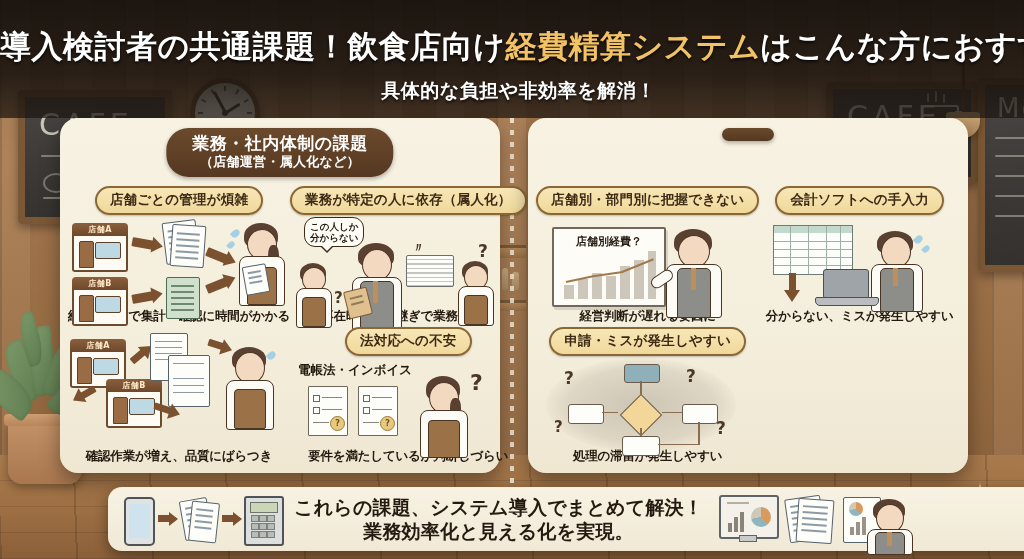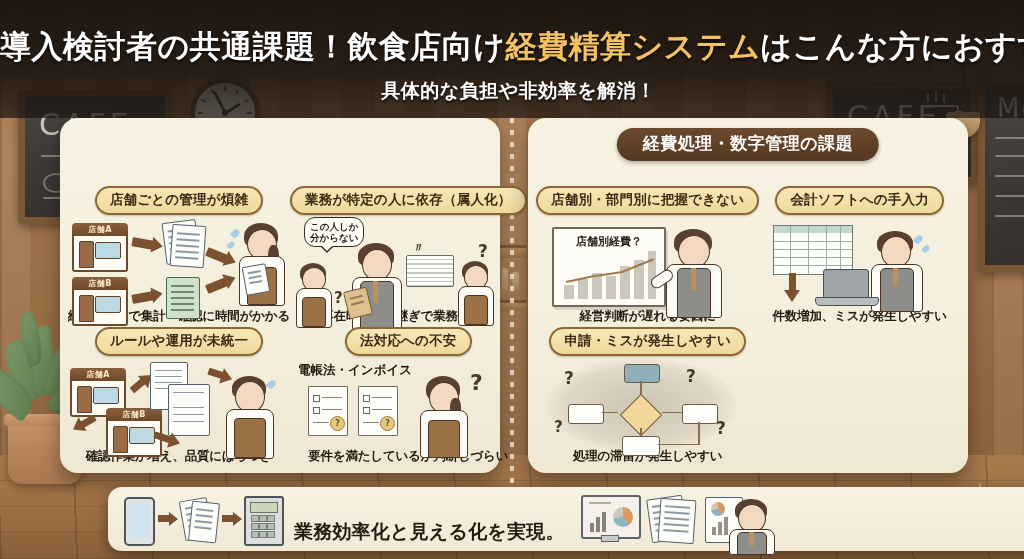--- a/index.html
+++ b/index.html
@@ -300,20 +300,24 @@
 </div>
 
 <div id="headerbar">
   <div id="title">
     <span>導入検討者の共通課題！飲食店向け</span><span class="hl">経費精算システム</span><span>はこんな方におすすめ</span>
   </div>
   <div id="subtitle">具体的な負担や非効率を解消！</div>
 </div>
 
 <div class="panel" id="panel-left">
+  <div class="panel-title">
+    <span class="l1">業務・社内体制の課題</span>
+    <span class="l2">（店舗運営・属人化など）</span>
+  </div>
   <div class="grid">
 
     <div class="cell">
       <div class="pill">店舗ごとの管理が煩雑</div>
       <div class="art">
         <div class="shop" style="left:4px;top:8px;">
           <div class="awning">
               <span class="lab">店舗A</span>
             </div>
           <div class="body">
@@ -405,21 +409,20 @@
           <span class="ph-head" style="left:6px;top:4px;width:22px;height:23px;"></span>
           <span class="ph-body" style="left:0px;top:25px;width:34px;height:38px;"></span>
           <span class="ph-apron" style="left:6px;top:34px;width:22px;height:28px;"></span>
         </div>
         <span class="qmark" style="left:188px;top:26px;font-size:17px;">?</span>
       </div>
       <div class="cap">不在時や引き継ぎで業務が滞る</div>
     </div>
 
     <div class="cell">
-      <div class="pill">ルールや運用が未統一</div>
       <div class="art">
         <div class="shop" style="left:2px;top:12px;">
           <div class="awning">
               <span class="lab">店舗A</span>
             </div>
           <div class="body">
               <span class="door"></span>
               <span class="win"></span>
             </div>
         </div>
@@ -489,21 +492,20 @@
         <span class="qmark" style="left:180px;top:14px;font-size:22px;">?</span>
       </div>
       <div class="cap">要件を満たしているか判断しづらい</div>
     </div>
 
   </div>
 </div>
 
 <div class="panel" id="panel-right">
   <div class="panel-title">
-    <span class="l1">経費処理・数字管理の課題</span>
   </div>
   <div class="grid">
 
 
     <div class="cell">
       <div class="pill">店舗別・部門別に把握できない</div>
       <div class="art">
         <span class="chartbox" style="left:16px;top:12px;width:110px;height:76px;">
           <i style="position:absolute;left:0;right:0;top:5px;text-align:center;font-size:11px;font-weight:bold;color:#241a0f;font-style:normal;">店舗別経費？</i>
           <i class="bar" style="left:10px;bottom:6px;width:10px;height:14px;"></i>
@@ -549,21 +551,21 @@
           <span class="ph-head" style="left:10px;top:5px;width:28px;height:30px;"></span>
           <span class="ph-body" style="left:0px;top:33px;width:50px;height:46px;"></span>
           <span class="ph-vest" style="left:9px;top:37px;width:32px;height:42px;"></span>
           <span class="ph-tie" style="left:22px;top:37px;height:18px;"></span>
           <span class="sweat" style="left:44px;top:4px;width:7px;height:9px;"></span>
           <span class="sweat" style="left:52px;top:14px;width:6px;height:8px;"></span>
         </div>
         <span class="laptop-screen" style="left:64px;top:54px;width:44px;height:28px;"></span>
         <span class="laptop-base" style="left:56px;top:82px;width:62px;height:7px;"></span>
       </div>
-      <div class="cap">件数増加、ミスが発生しやすい</div>
+      <div class="cap">分からない、ミスが発生しやすい</div>
     </div>
 
     <div class="cell">
       <div class="pill">申請・ミスが発生しやすい</div>
       <div class="art">
         <span class="cloud" style="left:10px;top:2px;width:190px;height:94px;border-radius:50%;"></span>
         <span class="fnode top" style="left:88px;top:8px;width:34px;height:17px;"></span>
         <span class="fline v" style="left:104px;top:25px;height:14px;"></span>
         <span class="fdia" style="left:90px;top:44px;width:28px;height:28px;"></span>
         <span class="fnode" style="left:32px;top:48px;width:34px;height:18px;"></span>
@@ -611,21 +613,21 @@
         <i class="key" style="left:21px;top:17px"></i>
       <i class="key" style="left:5px;top:25px"></i>
         <i class="key" style="left:13px;top:25px"></i>
         <i class="key" style="left:21px;top:25px"></i>
       <i class="key" style="left:5px;top:33px"></i>
         <i class="key" style="left:13px;top:33px"></i>
         <i class="key" style="left:21px;top:33px"></i>
       </span>
   </div>
   <div id="banner-text">
-    <br>
+    <span>これらの課題、システム導入でまとめて解決！</span><br>
     <span>業務効率化と見える化を実現。</span>
   </div>
   <div class="bn-icons2">
     <span class="monitor" style="left:4px;top:2px;width:56px;height:40px;">
       <i class="bar" style="left:7px;bottom:5px;width:4px;height:9px;background:#8a8378"></i>
       <i class="bar" style="left:13px;bottom:5px;width:4px;height:15px;background:#8a8378"></i>
       <i class="bar" style="left:19px;bottom:5px;width:4px;height:20px;background:#8a8378"></i>
       <i class="mini-pie" style="right:6px;top:10px;width:20px;height:20px;"></i>
       <i class="ln" style="position:absolute;left:6px;top:5px;width:22px;height:1.5px;background:#b6aea1"></i>
       </span>

